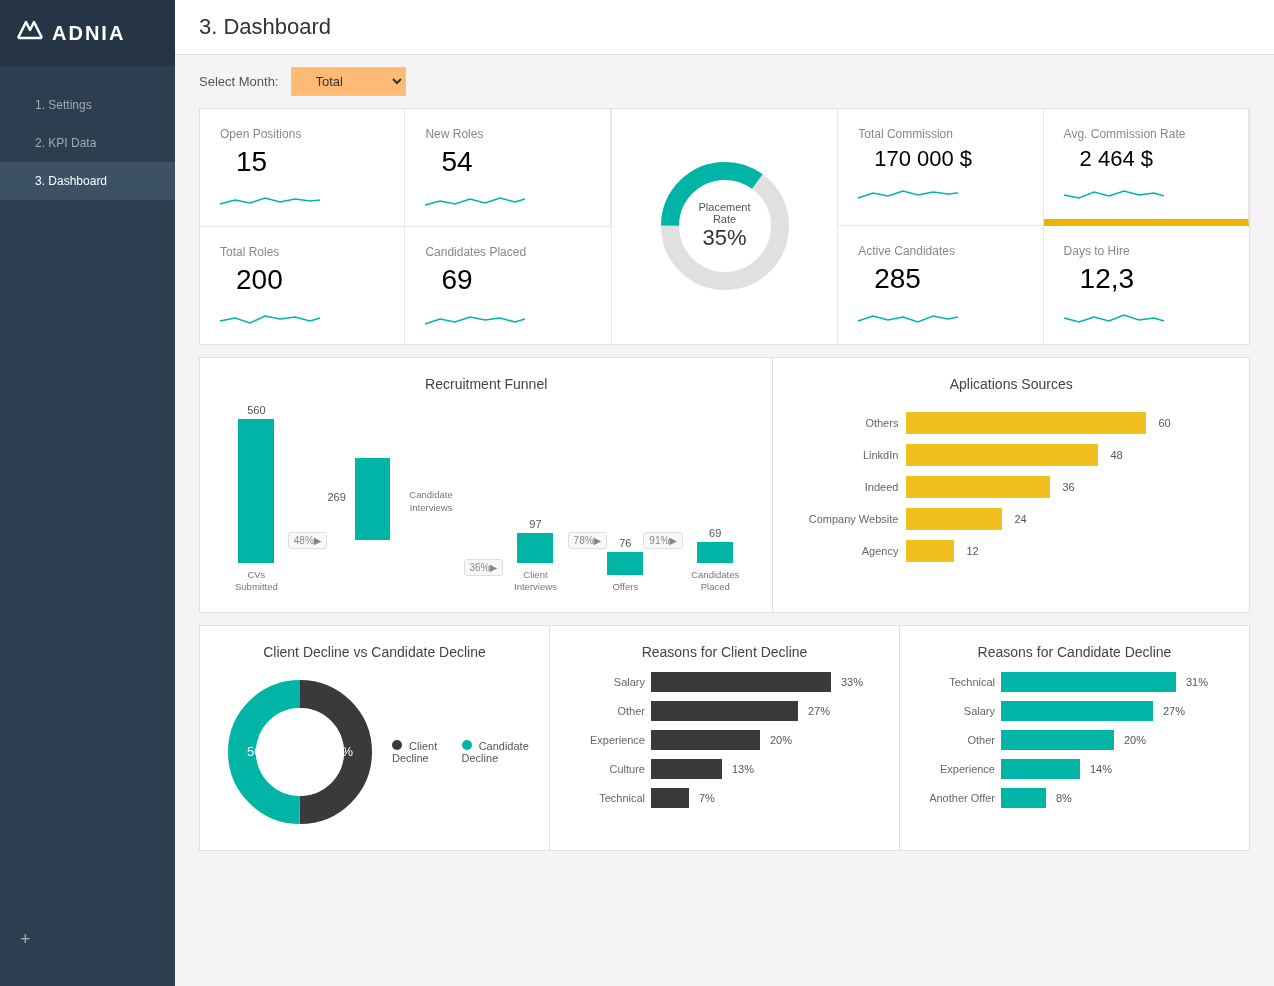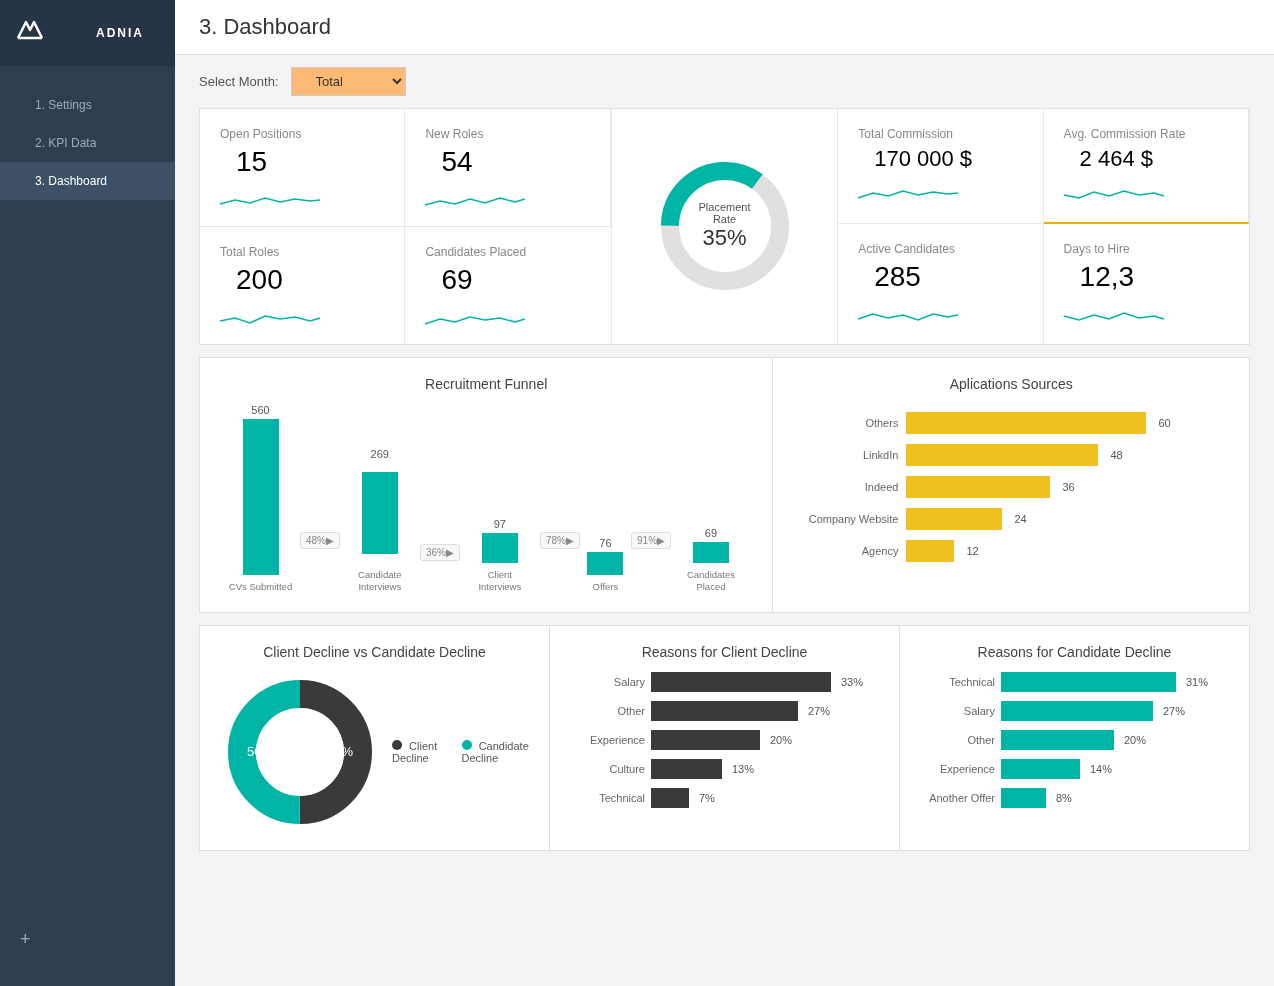--- a/index.html
+++ b/index.html
@@ -22,24 +22,23 @@
       background: #263545;
       gap: 8px;
     }
     .logo-icon {
       color: #fff;
       font-size: 22px;
       font-weight: bold;
     }
     .logo-text {
       color: #fff;
-      font-size: 12px;
+      font-size: 20px;
       font-weight: bold;
       letter-spacing: 2px;
-      margin-left: 44px;
     }
     .sidebar-nav {
       display: flex;
       flex-direction: column;
       padding-top: 20px;
       flex: 1;
     }
     .sidebar-item {
       padding: 12px 35px;
       color: #a0aab4;
@@ -353,21 +352,21 @@
     </div>
 
     <div style="flex: 2; display: grid; grid-template-columns: 1fr 1fr;">
       <div class="kpi-card" style="border-bottom: 1px solid #e8e8e8; border-right: 1px solid #e8e8e8;">
         <span class="kpi-label">Total Commission</span>
         <span class="kpi-value" style="font-size: 22px;">170 000 $</span>
         <svg class="sparkline kpi-sparkline" width="100" height="22">
           <polyline points="0,15 15,10 30,13 45,8 60,12 75,9 90,11 100,10" fill="none" stroke="#00b5a5" stroke-width="1.5"></polyline>
         </svg>
       </div>
-      <div class="kpi-card" style="border-bottom: 2px solid #eab308;">
+      <div class="kpi-card" style="border-bottom: 7px solid #eab308;">
         <span class="kpi-label">Avg. Commission Rate</span>
         <span class="kpi-value" style="font-size: 22px;">2 464 $</span>
         <svg class="sparkline kpi-sparkline" width="100" height="22">
           <polyline points="0,12 15,15 30,9 45,13 60,8 75,12 90,10 100,13" fill="none" stroke="#00b5a5" stroke-width="1.5"></polyline>
         </svg>
       </div>
       <div class="kpi-card" style="border-right: 1px solid #e8e8e8;">
         <span class="kpi-label">Active Candidates</span>
         <span class="kpi-value">285</span>
         <svg class="sparkline kpi-sparkline" width="100" height="22">
@@ -393,27 +392,27 @@
         <div style="display: flex; flex-direction: column; align-items: center; height: 100%; justify-content: flex-end;">
           <span style="font-size:11px;color:#555;margin-bottom:3px;">560</span>
           <div style="background:#00b5a5;width:36px;height:170px;"></div>
           <span style="font-size:9.5px;color:#777;text-align:center;margin-top:6px;max-width:65px;line-height:1.3;">CVs Submitted</span>
         </div>
 
         <div style="display:flex;align-items:center;margin-bottom:45px;">
           <span style="font-size:10px;color:#888;background:#f8f8f8;border:1px solid #ddd;padding:2px 5px;border-radius:3px;">48%▶</span>
         </div>
 
-        <div style="display: flex; flex-direction: column; align-items: center; height: 100%; justify-content: flex-end; gap: 9px;">
+        <div style="display: flex; flex-direction: row; align-items: center; height: 100%; justify-content: flex-end; gap: 9px;">
           <span style="font-size:11px;color:#555;margin-bottom:3px;">269</span>
           <div style="background:#00b5a5;width:36px;height:82px;"></div>
           <span style="font-size:9.5px;color:#777;text-align:center;margin-top:6px;max-width:65px;line-height:1.3;">Candidate Interviews</span>
         </div>
 
-        <div style="display:flex;align-items:flex-end;margin-bottom:33px;">
+        <div style="display:flex;align-items:flex-end;margin-bottom:18px;">
           <span style="font-size:10px;color:#888;background:#f8f8f8;border:1px solid #ddd;padding:2px 5px;border-radius:3px;">36%▶</span>
         </div>
 
         <div style="display: flex; flex-direction: column; align-items: center; height: 100%; justify-content: flex-end;">
           <span style="font-size:11px;color:#555;margin-bottom:3px;">97</span>
           <div style="background:#00b5a5;width:36px;height:30px;"></div>
           <span style="font-size:9.5px;color:#777;text-align:center;margin-top:6px;max-width:65px;line-height:1.3;">Client Interviews</span>
         </div>
 
         <div style="display:flex;align-items:center;margin-bottom:45px;">

